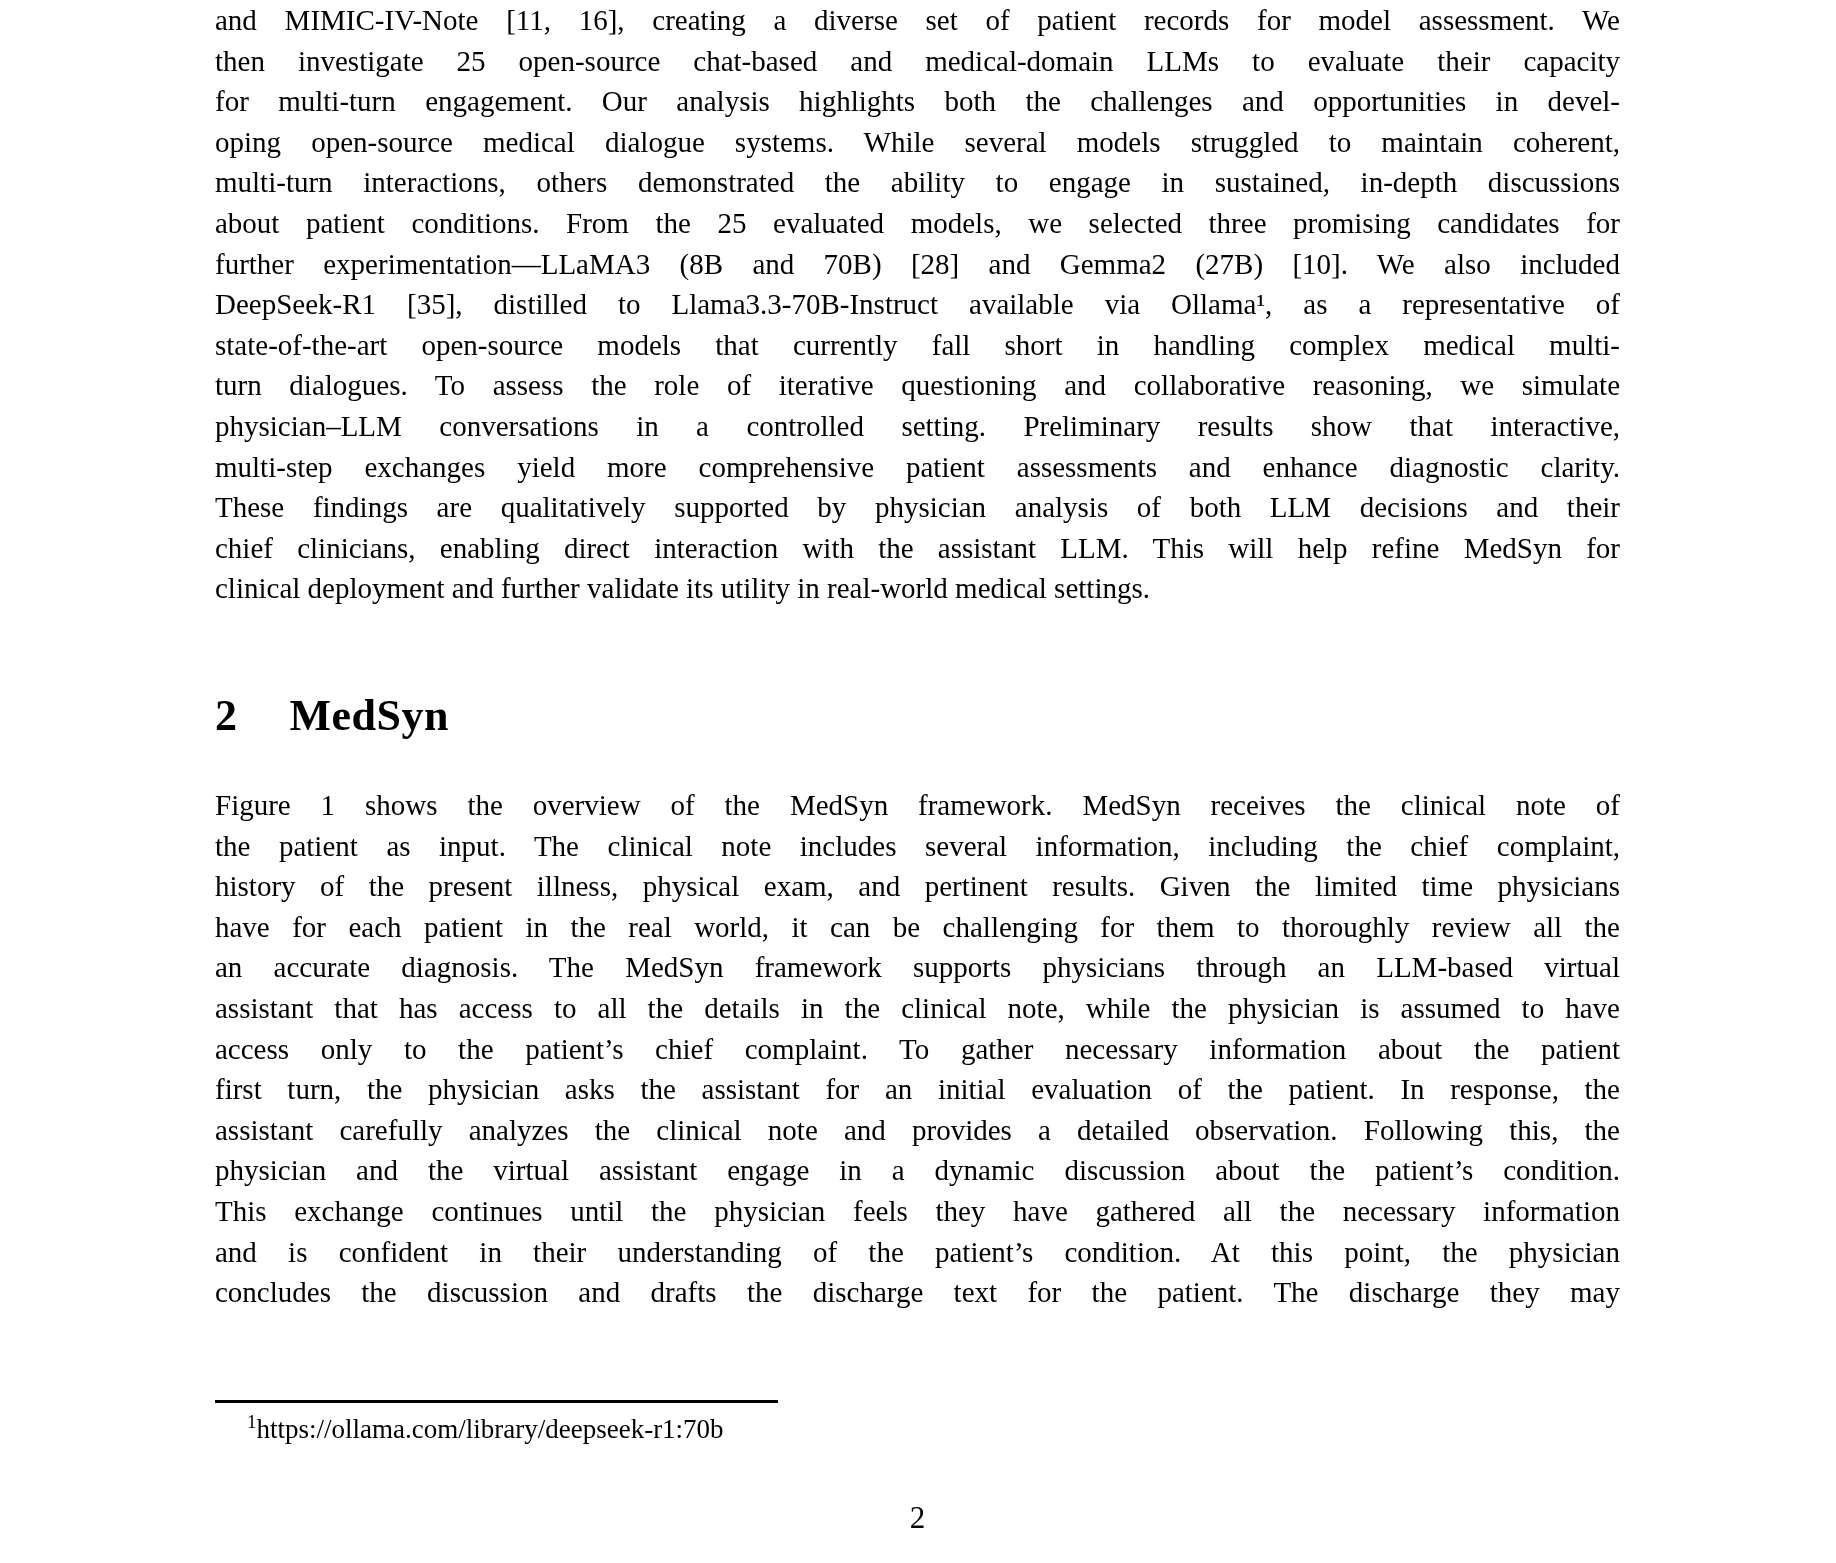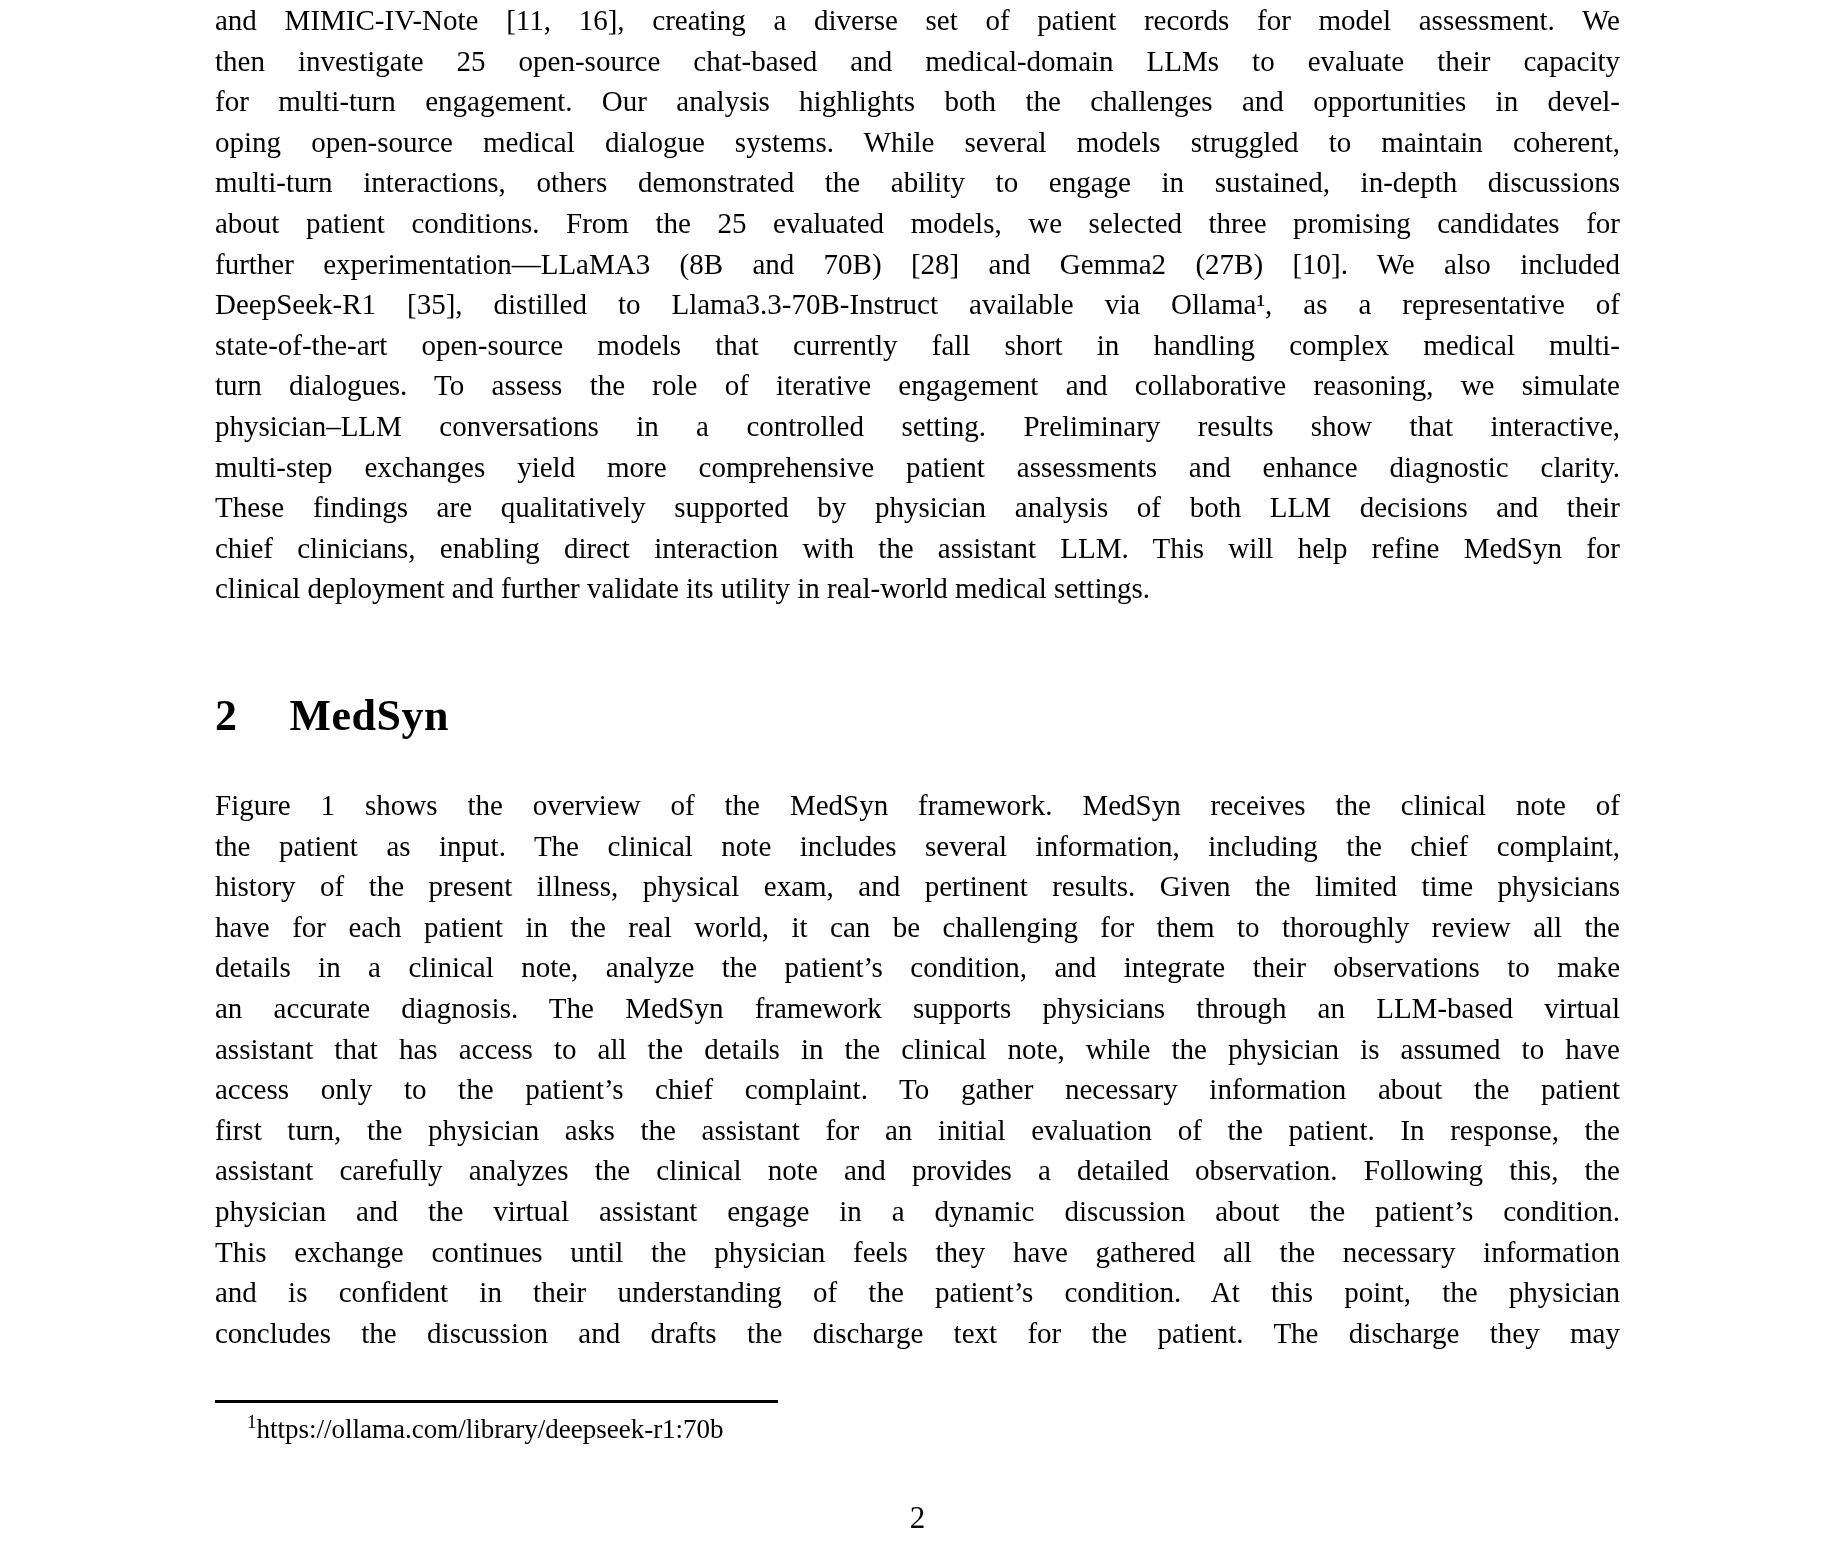--- a/index.html
+++ b/index.html
@@ -89,38 +89,37 @@
   <div class="para para-intro">
       <div class="line just">and MIMIC-IV-Note [11, 16], creating a diverse set of patient records for model assessment.  We</div>
       <div class="line just">then investigate 25 open-source chat-based and medical-domain LLMs to evaluate their capacity</div>
       <div class="line just">for multi-turn engagement. Our analysis highlights both the challenges and opportunities in devel-</div>
       <div class="line just">oping open-source medical dialogue systems. While several models struggled to maintain coherent,</div>
       <div class="line just">multi-turn interactions, others demonstrated the ability to engage in sustained, in-depth discussions</div>
       <div class="line just">about patient conditions. From the 25 evaluated models, we selected three promising candidates for</div>
       <div class="line just">further experimentation—LLaMA3 (8B and 70B) [28] and Gemma2 (27B) [10]. We also included</div>
       <div class="line just">DeepSeek-R1 [35], distilled to Llama3.3-70B-Instruct available via Ollama¹, as a representative of</div>
       <div class="line just">state-of-the-art open-source models that currently fall short in handling complex medical multi-</div>
-      <div class="line just">turn dialogues. To assess the role of iterative engagement and collaborative reasoning, we simulate</div>
+      <div class="line just">turn dialogues. To assess the role of iterative questioning and collaborative reasoning, we simulate</div>
       <div class="line just">physician–LLM conversations in a controlled setting.  Preliminary results show that interactive,</div>
       <div class="line just">multi-step exchanges yield more comprehensive patient assessments and enhance diagnostic clarity.</div>
       <div class="line just">These findings are qualitatively supported by physician analysis of both LLM decisions and their</div>
       <div class="line just">chief clinicians, enabling direct interaction with the assistant LLM. This will help refine MedSyn for</div>
       <div class="line">clinical deployment and further validate its utility in real-world medical settings.</div>
     </div>
 
   <h2 class="section-heading">
     <span class="section-number">2</span><span>MedSyn</span>
   </h2>
 
   <div class="para para-medsyn">
       <div class="line just">Figure 1 shows the overview of the MedSyn framework.  MedSyn receives the clinical note of</div>
       <div class="line just">the patient as input. The clinical note includes several information, including the chief complaint,</div>
       <div class="line just">history of the present illness, physical exam, and pertinent results. Given the limited time physicians</div>
       <div class="line just">have for each patient in the real world, it can be challenging for them to thoroughly review all the</div>
-      <div class="line just">details in a clinical note, analyze the patient’s condition, and integrate their observations to make</div>
       <div class="line just">an accurate diagnosis. The MedSyn framework supports physicians through an LLM-based virtual</div>
       <div class="line just">assistant that has access to all the details in the clinical note, while the physician is assumed to have</div>
       <div class="line just">access only to the patient’s chief complaint.  To gather necessary information about the patient</div>
       <div class="line just">first turn, the physician asks the assistant for an initial evaluation of the patient. In response, the</div>
       <div class="line just">assistant carefully analyzes the clinical note and provides a detailed observation. Following this, the</div>
       <div class="line just">physician and the virtual assistant engage in a dynamic discussion about the patient’s condition.</div>
       <div class="line just">This exchange continues until the physician feels they have gathered all the necessary information</div>
       <div class="line just">and is confident in their understanding of the patient’s condition.  At this point, the physician</div>
       <div class="line just">concludes the discussion and drafts the discharge text for the patient.  The discharge they may</div>
     </div>

